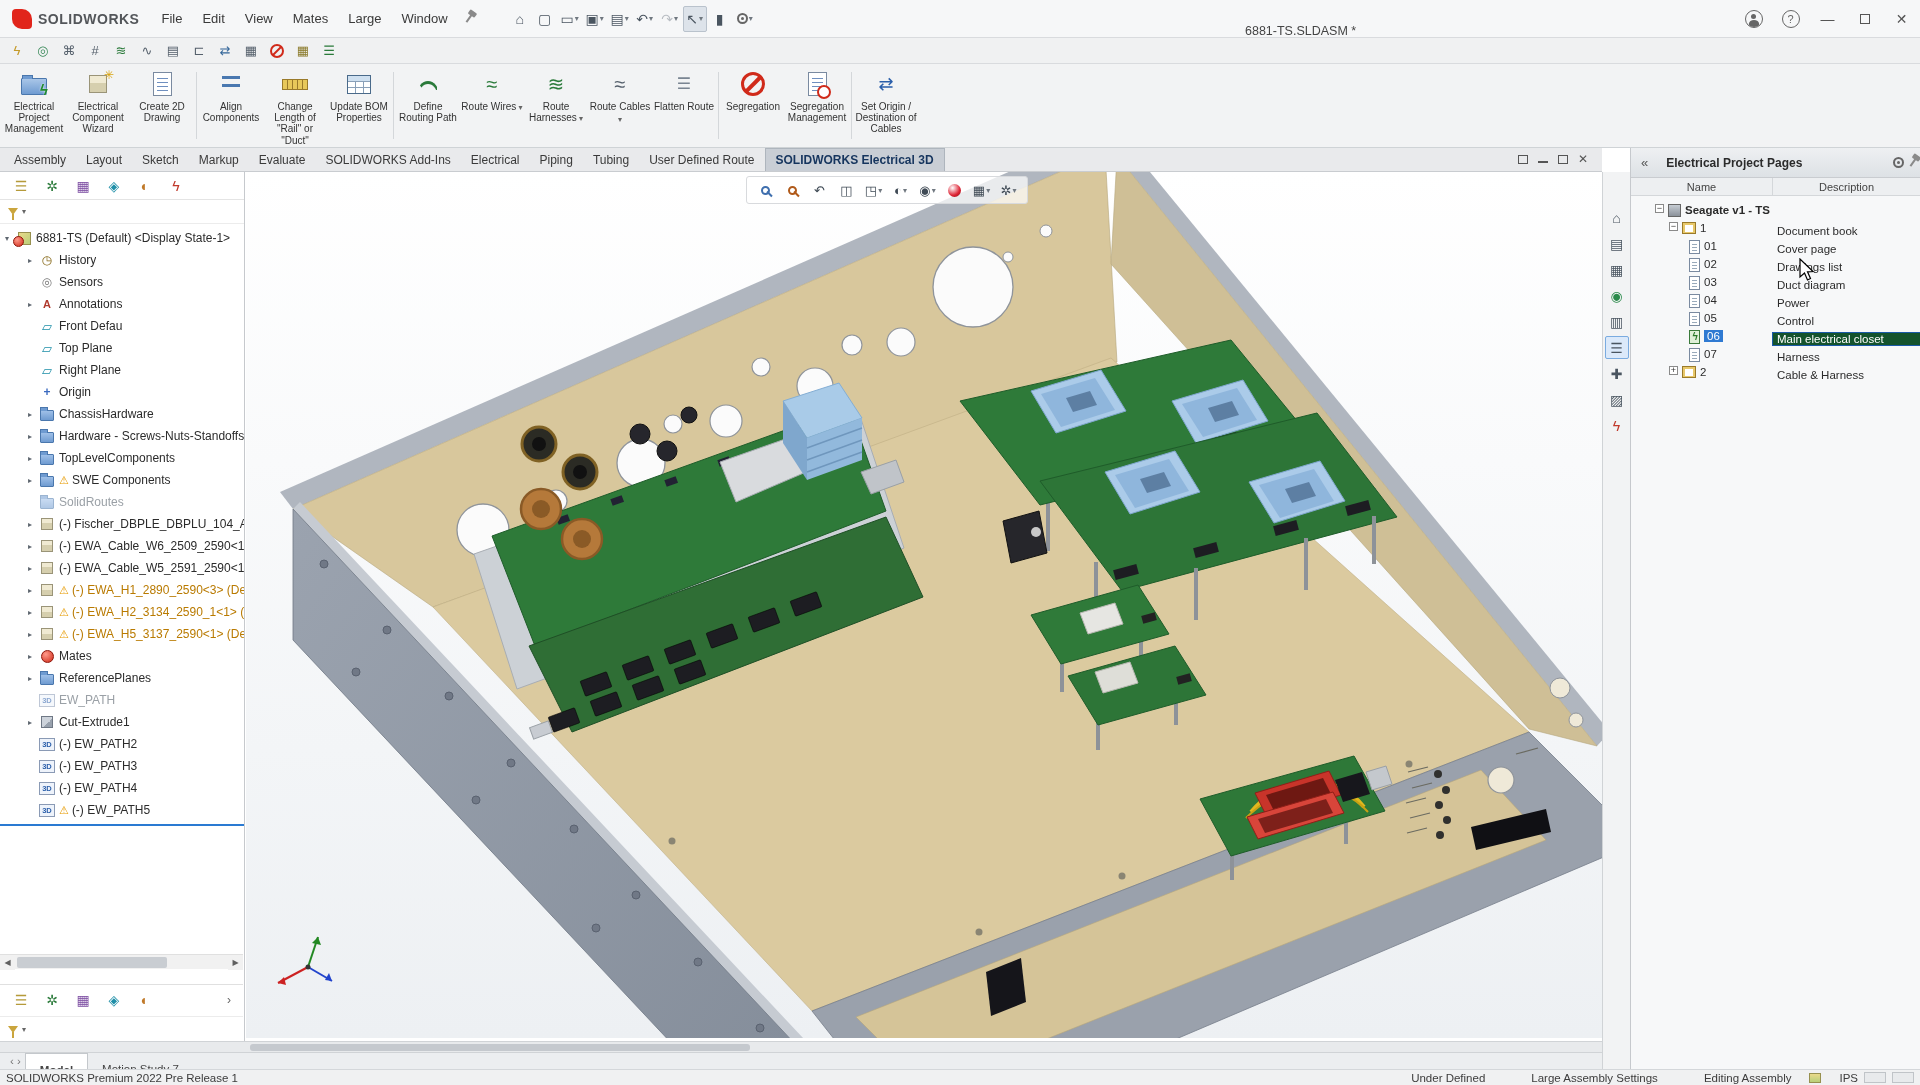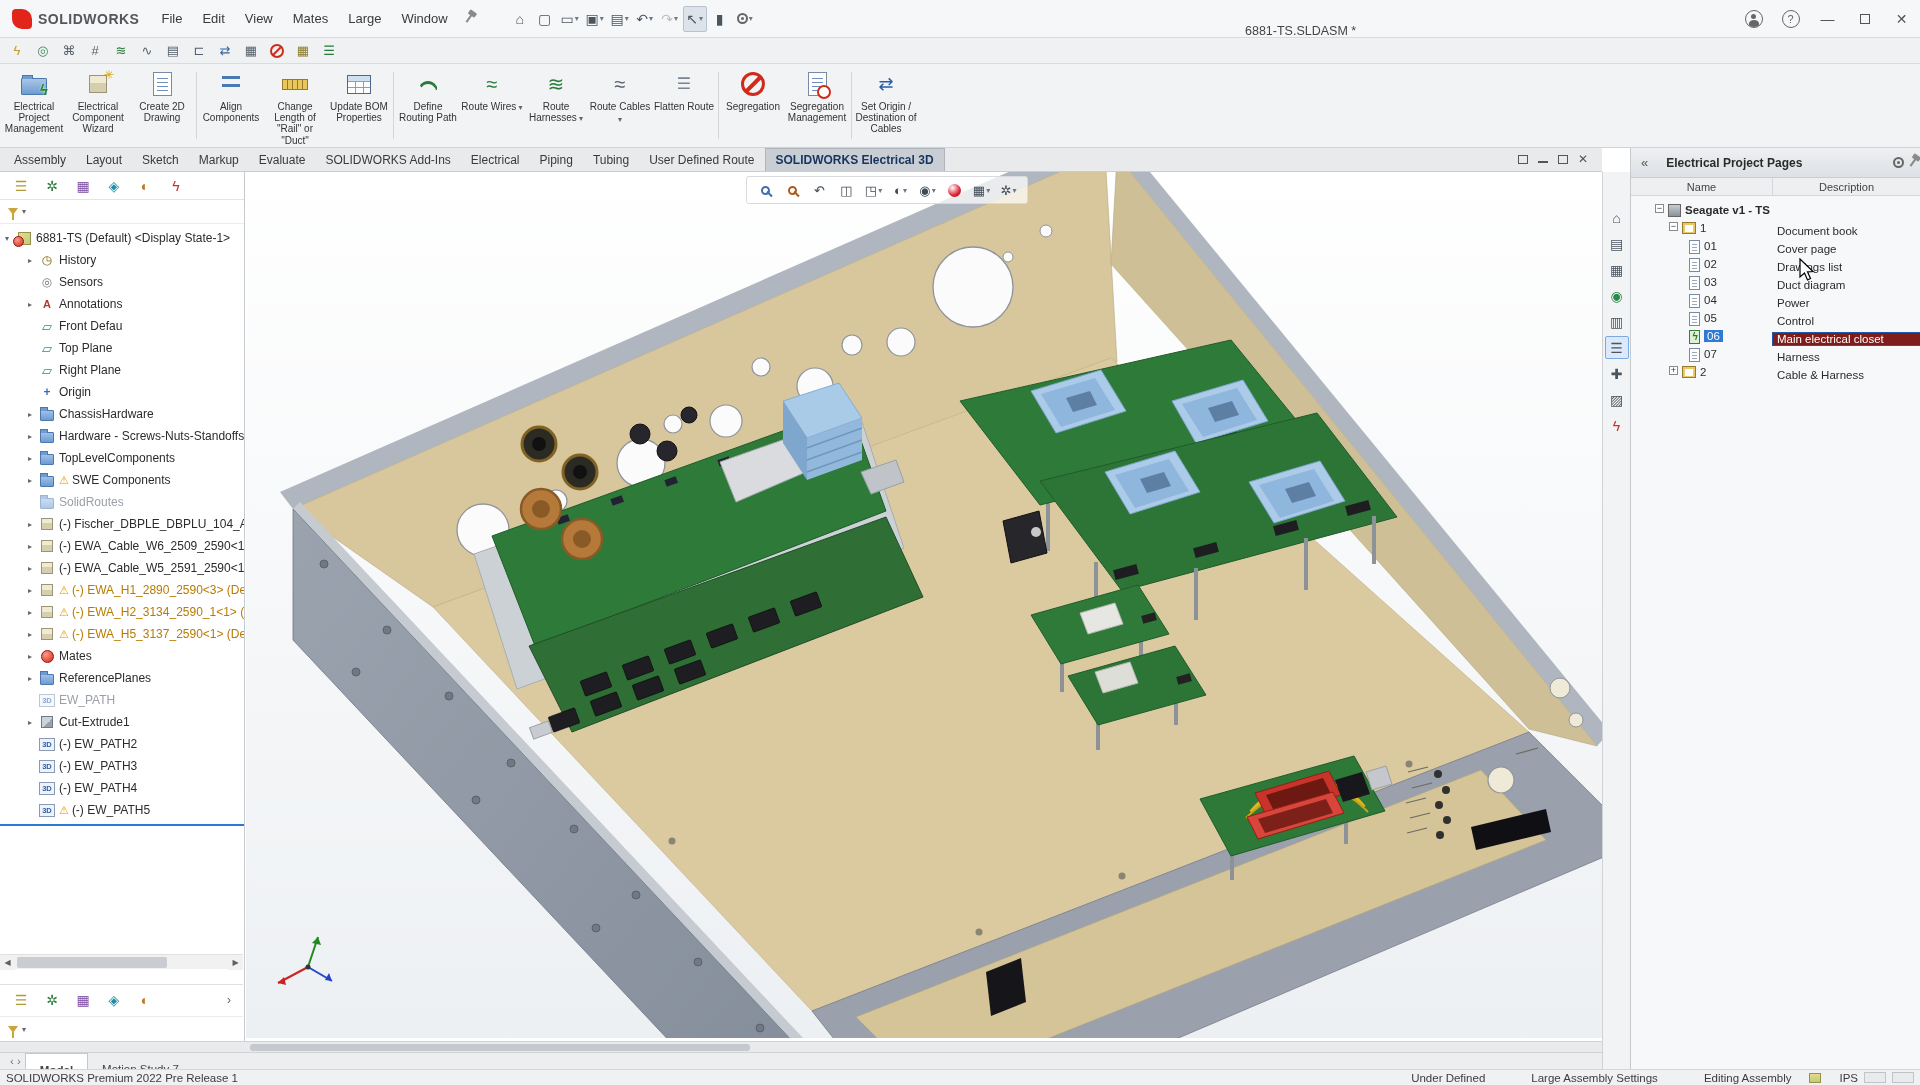--- a/index.html
+++ b/index.html
@@ -157,21 +157,21 @@
   .i-cabinet { width:13px; height:13px; background:linear-gradient(#c6ccd3,#8a919a); border:1px solid #666; }
   .i-book { width:14px; height:12px; background:#e8c86a; border:1px solid #9a7a2a; position:relative; }
   .i-book::before { content:""; position:absolute; left:2px; top:2px; width:8px; height:7px; background:#fff; }
   .i-page { width:11px; height:14px; background:#fff; border:1px solid #7a8aa0; position:relative; }
   .i-page::before { content:""; position:absolute; left:2px; top:3px; right:2px; height:1px; background:#9ab; box-shadow:0 3px 0 #9ab, 0 6px 0 #9ab; }
   .i-closet { width:11px; height:14px; background:#dff0d8; border:1px solid #3a7a3a; position:relative; }
   .i-closet::after { content:"ϟ"; position:absolute; left:2.5px; top:0px; color:#2a7a2a; font-size:10px; font-weight:bold; }
   .pname { color:#2b2b2b; } .pname.bold { font-weight:bold; }
   .pdesc { color:#2b2b2b; padding-left:4px; overflow:hidden; white-space:nowrap; }
   .prow.sel .pname { background:#2f7ad2; color:#fff; padding:0 3px; }
-  .prow.sel .pdesc { background:#7f1d1d; color:#fff; outline:1px solid #1a5aa8; }
+  .prow.sel .pdesc { background:#14532d; color:#fff; outline:1px solid #1a5aa8; }
 
   #cursor { position:absolute; left:1798px; top:258px; z-index:50; }
 
   .gear9 { width:11px; height:11px; border-radius:50%; border:2px solid #666; position:relative; }
   .gear9::before { content:""; position:absolute; inset:2px; border-radius:50%; background:#666; }
 </style>
 </head>
 <body>
 
 <div id="titlebar">

